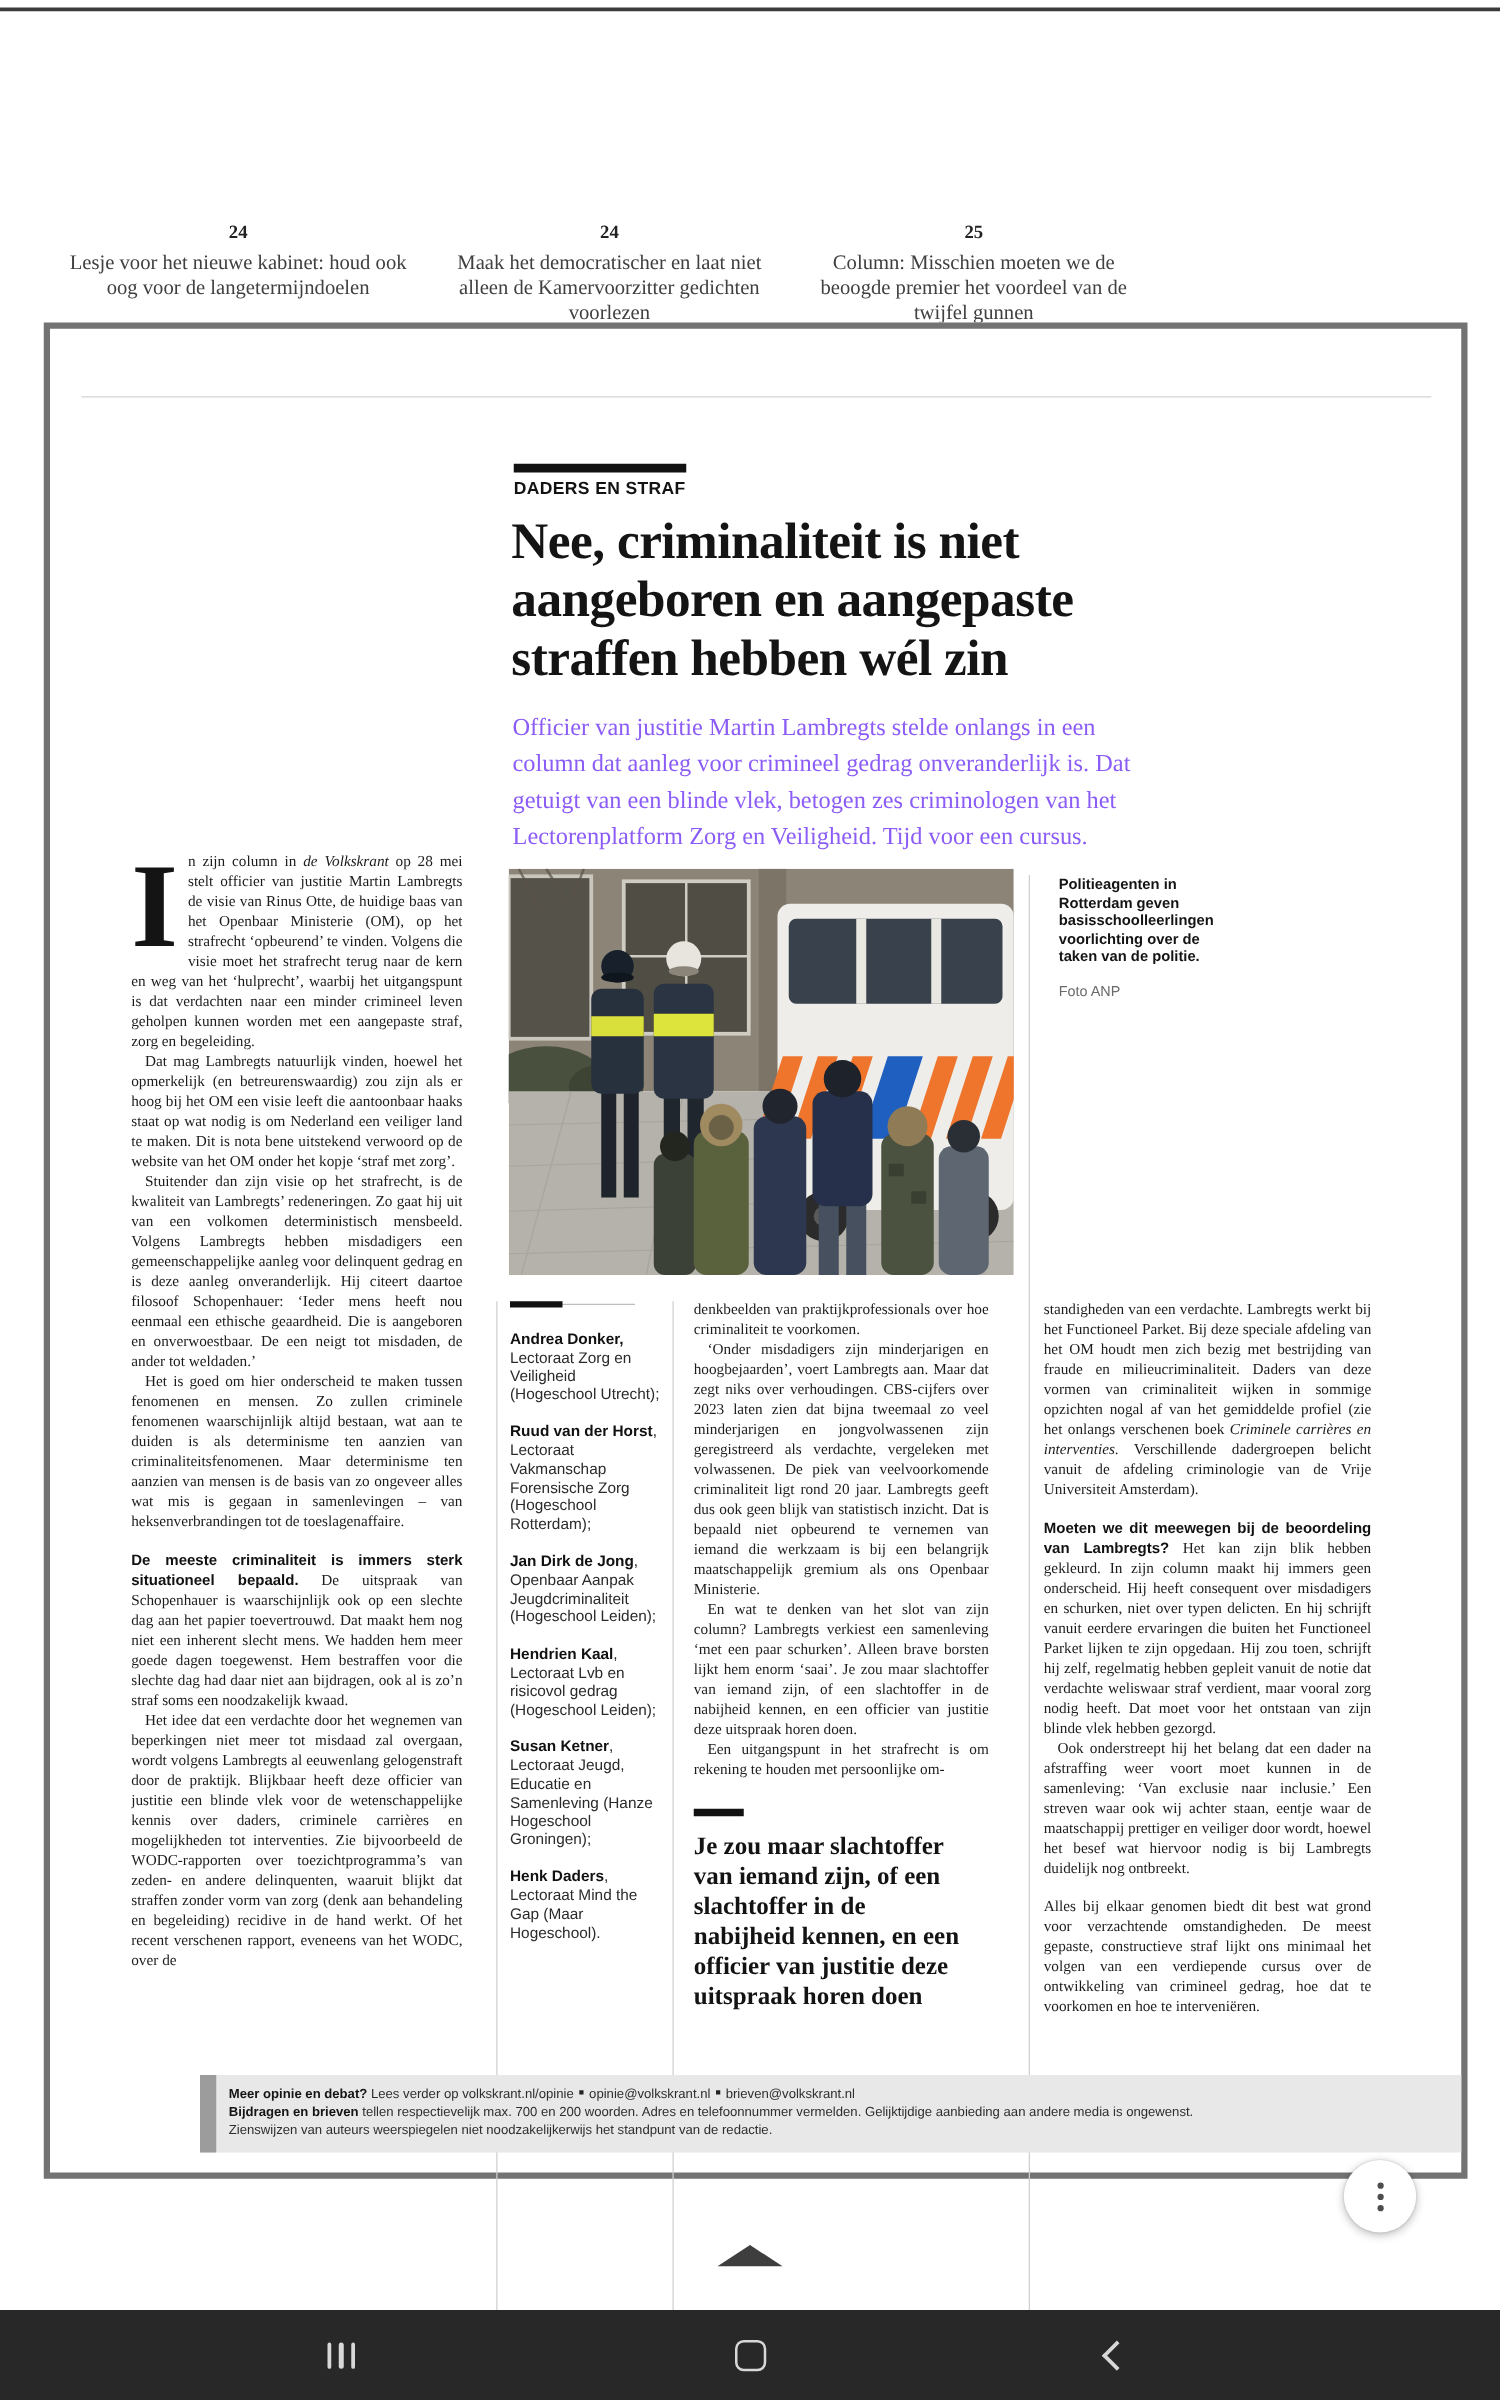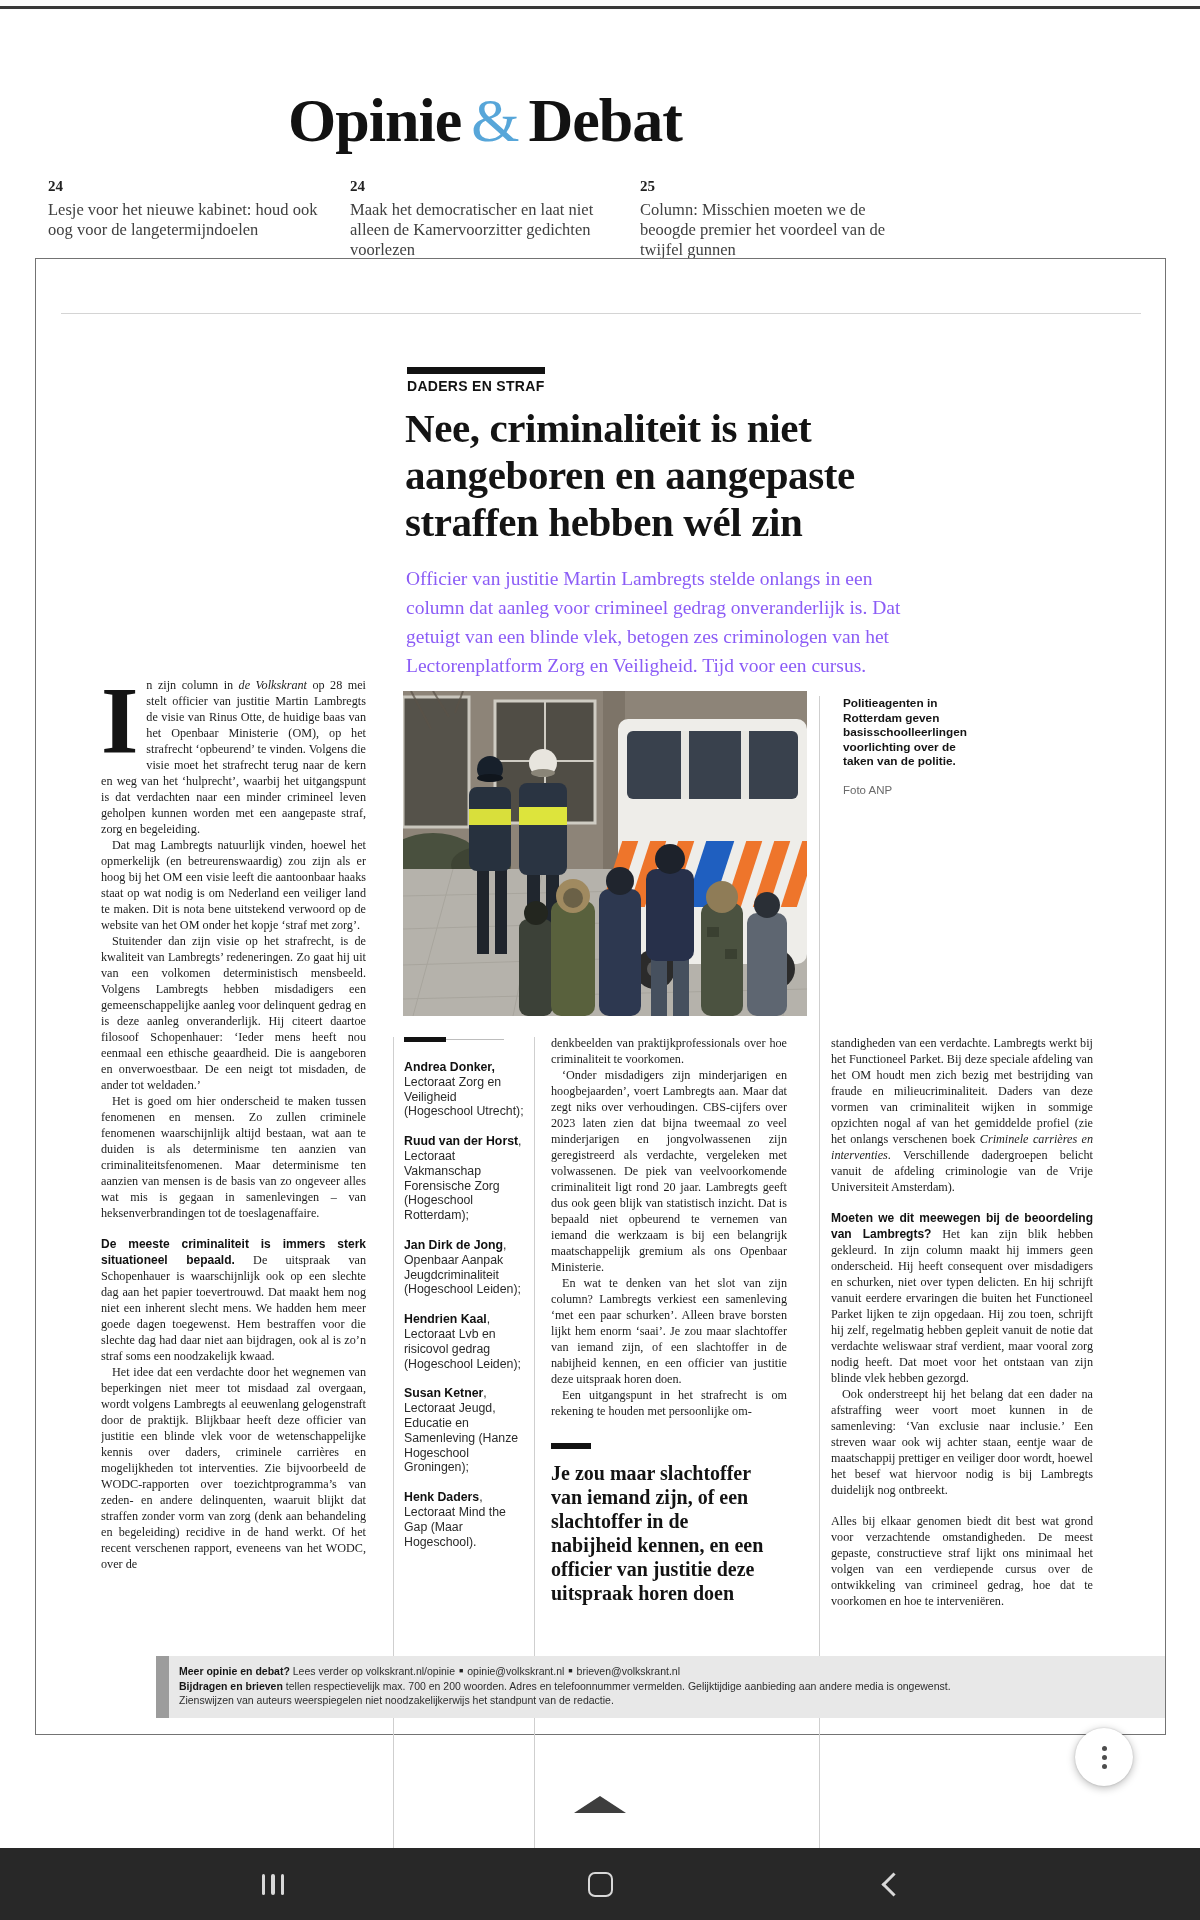--- a/index.html
+++ b/index.html
@@ -10,27 +10,27 @@
   
   .top-divider{left:0;top:6px;width:1200px;height:3px;background:#3a3a3a;}
 
   
   .masthead{left:60px;top:74px;width:850px;height:92px;text-align:center;
             font-family:"Liberation Serif","DejaVu Serif",serif;font-weight:700;
             font-size:62px;line-height:92px;letter-spacing:-1px;color:#121212;}
   .masthead .amp{font-weight:400;margin:0 10px;}
 
   
-  .teaser{top:178px;font-family:"Liberation Serif",serif;}
+  .teaser{top:178px;text-align:center;font-family:"Liberation Serif",serif;}
   .teaser .pg{font-size:15px;font-weight:700;color:#222;margin-bottom:5px;}
   .teaser .tx{font-size:16.5px;line-height:20px;color:#404040;}
   .t1{left:48px;width:285px;} .t2{left:350px;width:275px;} .t3{left:640px;width:278px;}
 
   
-  .sheet{left:35px;top:258px;width:1129px;height:1475px;background:#fff;border:1px solid #737373;}
+  .sheet{left:35px;top:258px;width:1129px;height:1475px;background:#fff;border:5px solid #737373;}
   .sheet .rule{left:25px;top:54px;width:1080px;height:1px;background:#d4d4d4;}
 
   .kicker-bar{left:371px;top:108px;width:138px;height:7px;background:#121212;}
   .kicker{left:371px;top:119px;font-size:14px;font-weight:700;letter-spacing:.3px;color:#121212;}
 
   .headline{left:369px;top:146px;width:540px;font-family:"Liberation Serif",serif;
             font-weight:700;font-size:41px;line-height:47px;letter-spacing:-.4px;color:#141414;}
   .intro{left:370px;top:305px;width:515px;font-family:"Liberation Serif",serif;
          font-size:19.5px;line-height:29px;color:#8b5cf6;}
 
@@ -99,21 +99,20 @@
   .back .ch{width:14px;height:14px;border-left:3px solid #d8d8d8;border-bottom:3px solid #d8d8d8;
             transform:rotate(45deg);margin-left:6px;}
 </style>
 </head>
 <body>
 
 <div class="screen">
 
   <div class="abs top-divider"></div>
 
-  <div class="abs masthead"><span>Opinie</span><span class="amp" style="color:#57a6d9">&amp;</span><span>Debat</span></div>
 
   <div class="abs teaser t1">
     <div class="pg">24</div>
     <div class="tx">Lesje voor het nieuwe kabinet: houd ook oog voor de langetermijndoelen</div>
   </div>
   <div class="abs teaser t2">
     <div class="pg">24</div>
     <div class="tx">Maak het democratischer en laat niet alleen de Kamervoorzitter gedichten voorlezen</div>
   </div>
   <div class="abs teaser t3">

